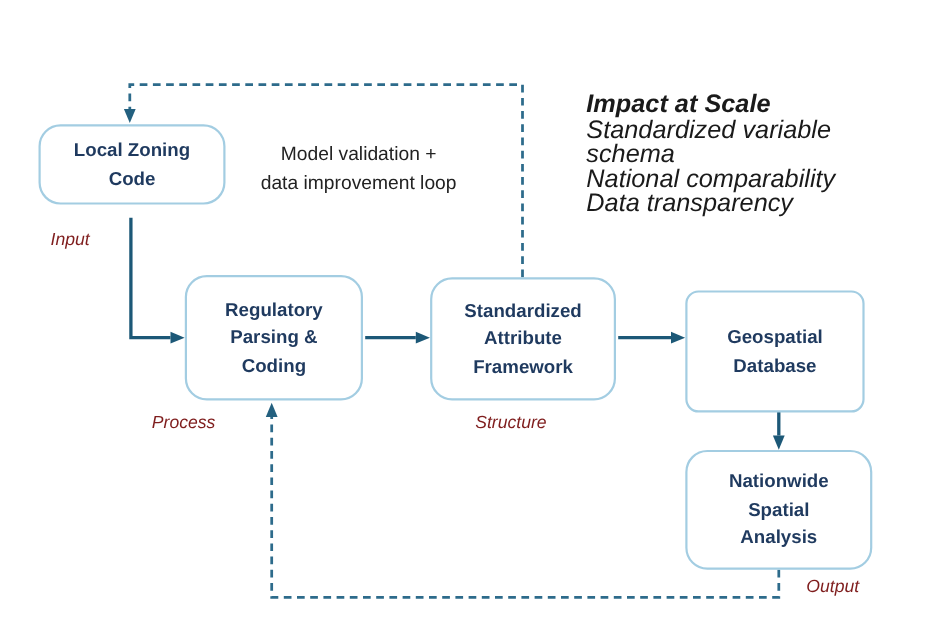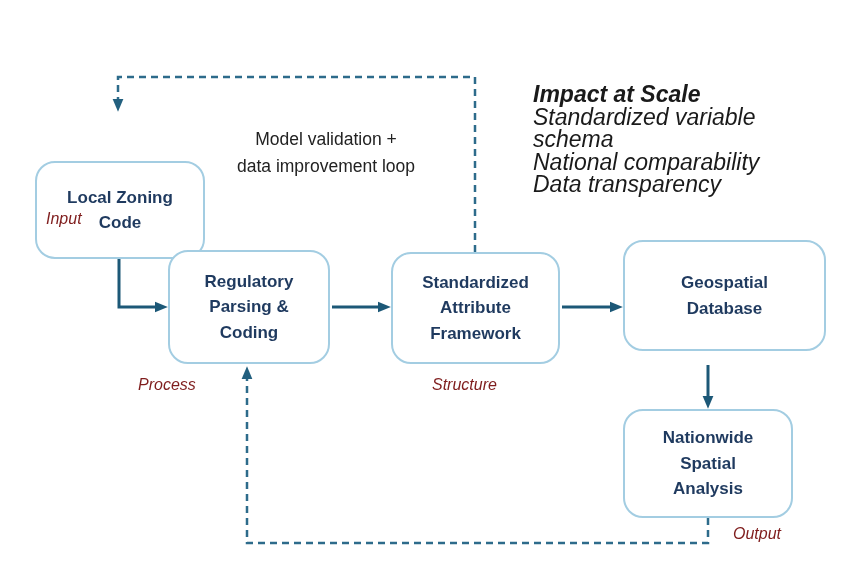--- a/index.html
+++ b/index.html
@@ -18,24 +18,24 @@
     border:2.5px solid #a3cde2;
     border-radius:20px;
     display:flex;align-items:center;justify-content:center;
     text-align:center;
     font-weight:bold;
     font-size:17px;
     line-height:1.5;
     color:#1f3a5f;
     padding:0 24px;
   }
-  .node.local{left:35px;top:113px;width:170px;height:98px;padding:0 18px;margin-top:48px;}
+  .node.local{left:35px;top:113px;width:170px;height:73px;padding:0 18px;}
   .node.regulatory{left:168px;top:250px;width:162px;height:114px;align-items:center;}
   .node.standardized{left:391px;top:252px;width:169px;height:112px;}
-  .node.geospatial{left:623px;top:240px;width:203px;height:111px;}
+  .node.geospatial{left:623px;top:264px;width:163px;height:111px;border-radius:12px;}
   .node.nationwide{left:623px;top:409px;width:170px;height:109px;}
   .stage-label{
     position:absolute;
     font-weight:normal;
     font-style:italic;
     font-size:16px;
     color:#7f1d1d;
   }
   .stage-input{left:46px;top:210px;}
   .stage-process{left:138px;top:376px;}

